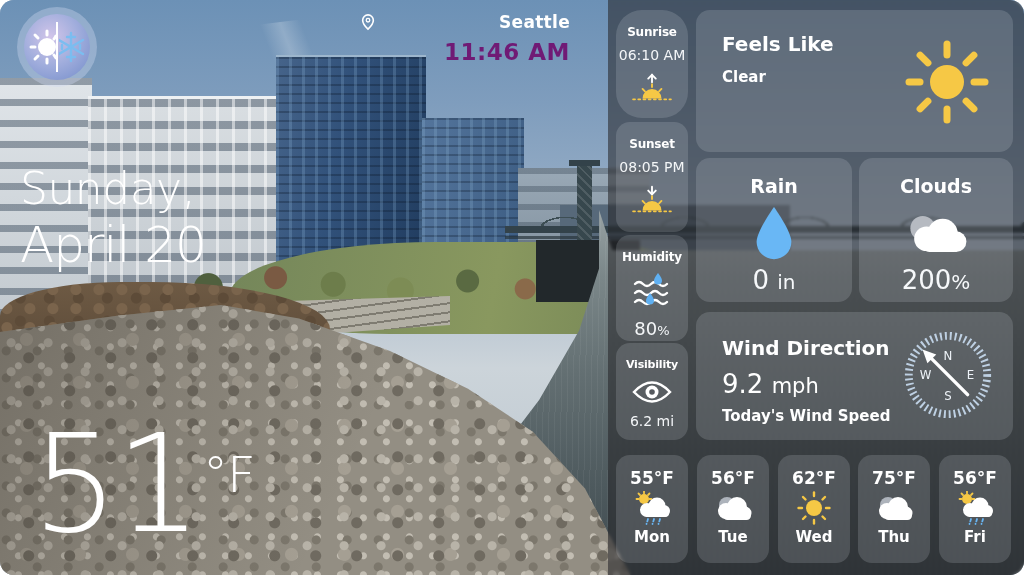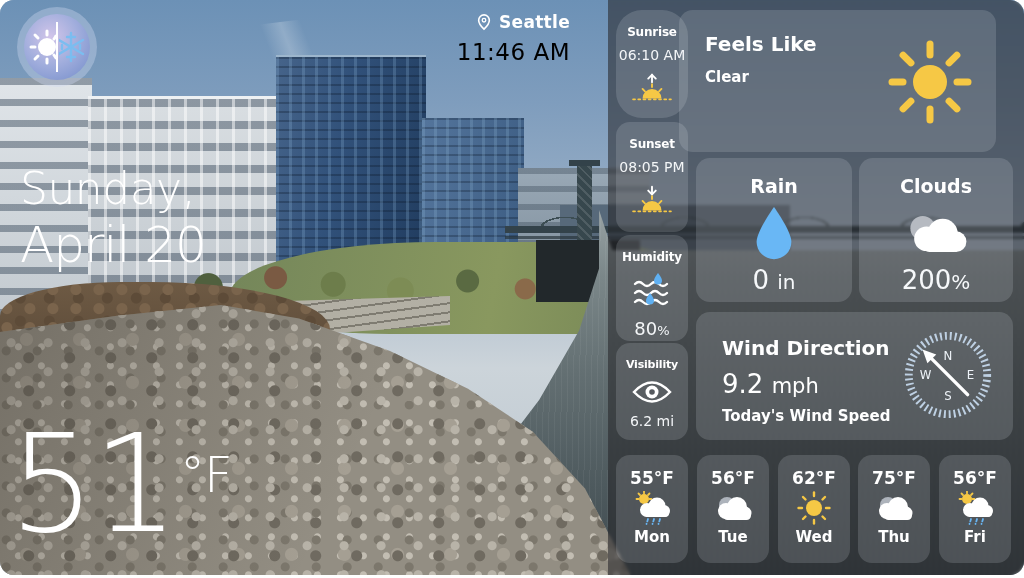--- a/index.html
+++ b/index.html
@@ -63,45 +63,45 @@
       radial-gradient(circle at 50% 80%,#a59f93 0 6px,transparent 7px),
       radial-gradient(circle at 20% 70%,#7c776c 0 4px,transparent 5px),
       radial-gradient(circle at 80% 20%,#c2bdb2 0 3px,transparent 4px);
     background-size:100% 100%,37px 29px,41px 33px,53px 43px,31px 27px,23px 19px;
     clip-path:polygon(0 10%,18% 4%,34% 0,46% 5%,60% 17%,72% 31%,82% 47%,90% 68%,97% 100%,0 100%); }
 
   
   .overlay { position:absolute; color:#fff; }
   .logo { left:15px; top:5px; width:84px; height:84px; }
   .loc-block { left:360px; top:12px; width:210px; text-align:right; }
-  .loc-row { display:flex; justify-content:flex-end; align-items:center; gap:7px; font-weight:700; font-size:17px; letter-spacing:.3px; }
-  .time-row { margin-top:7px; font-size:23px; font-weight:400; color:#000000; letter-spacing:.5px; }
+  .loc-row { display:flex; justify-content:space-between; align-items:center; gap:7px; font-weight:700; font-size:17px; letter-spacing:.3px; }
+  .time-row { margin-top:7px; font-size:23px; font-weight:700; color:#701a75; letter-spacing:.5px; }
   .date-block { left:20px; top:166px; font-weight:300; }
   .date-line1 { font-size:44px; letter-spacing:-.5px; line-height:1.05; }
   .date-line2 { font-size:50px; letter-spacing:-1px; margin-top:4px; }
-  .temp-block { left:9px; top:420px; display:flex; align-items:flex-start; font-weight:300; }
+  .temp-block { left:32px; top:420px; display:flex; align-items:flex-start; font-weight:300; }
   .temp-val { font-size:136px; line-height:.95; letter-spacing:-3px; }
   .temp-unit { font-size:50px; margin-top:26px; margin-left:4px; letter-spacing:-1px; }
 
   
   .panel { position:absolute; left:608px; top:0; width:416px; height:575px;
     background:rgba(32,33,36,.55); backdrop-filter:blur(1.5px) saturate(.9); }
   .card { position:absolute; border-radius:14px; background:rgba(226,231,239,.17); color:#fff; }
   .mini { left:8px; width:72px; display:flex; flex-direction:column; align-items:center; }
   .mini-label { font-weight:700; font-size:12px; margin-top:15px; letter-spacing:-.2px; }
   .mini-label.small { font-size:11px; }
   .mini-value { font-size:14px; margin-top:8px; color:#f4f6f8; white-space:nowrap; }
   .mini-icon { margin-top:8px; }
   .mini-big { font-size:18px; margin-top:6px; color:#f4f6f8; }
   .unit-sm { font-size:13px; }
   .c-sunrise { top:10px; height:108px;border-radius:26px; }
   .c-sunset { top:122px; height:110px; }
   .c-humidity { top:235px; height:106px; }
   .c-visibility { top:343px; height:97px; }
-  .c-feels { left:71px; top:10px; width:317px; height:142px; padding:22px 18px 0 26px; }
+  .c-feels { left:88px; top:10px; width:317px; height:142px; padding:22px 18px 0 26px; }
   .feels-title { font-weight:700; font-size:20px; }
   .feels-value { font-size:29px; margin-top:10px; font-weight:400; }
   .feels-sup { font-size:13px; vertical-align:14px; }
   .feels-cond { font-weight:600; font-size:15px; margin-top:12px; }
   .feels-sun { position:absolute; right:16px; top:22px; }
   .c-rain { left:88px; top:158px; width:156px; height:144px; }
   .c-clouds { left:251px; top:158px; width:154px; height:144px; }
   .center-card { display:flex; flex-direction:column; align-items:center; }
   .cc-title { font-weight:700; font-size:19px; margin-top:17px; }
   .cc-icon { margin-top:8px; height:58px; display:flex; align-items:center; }

